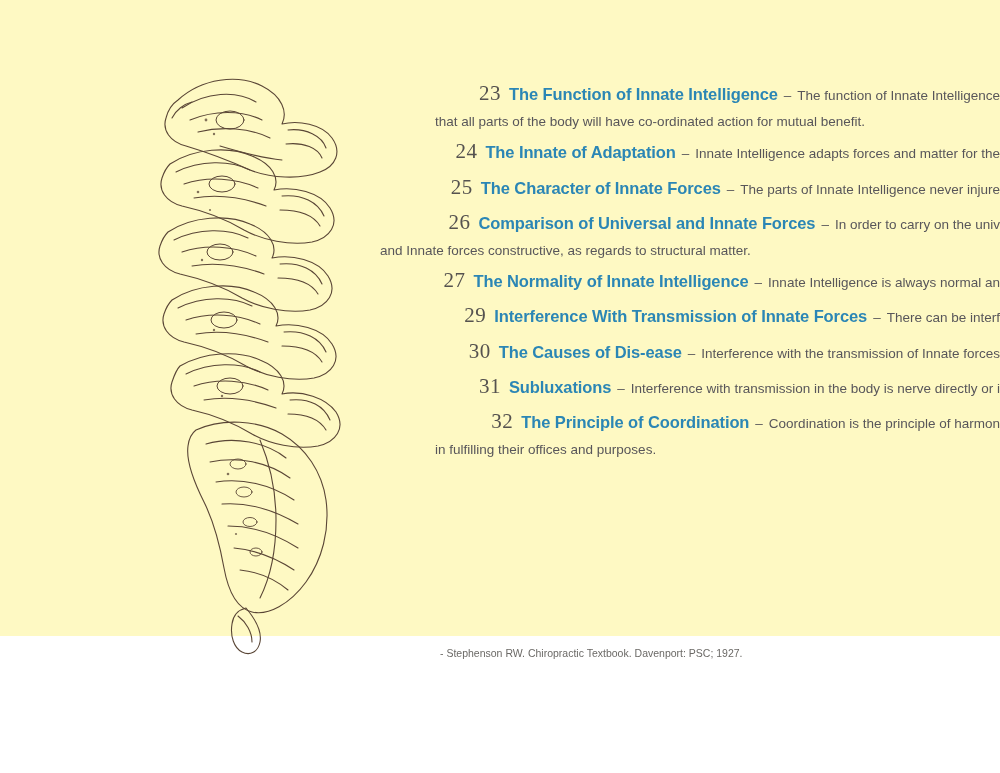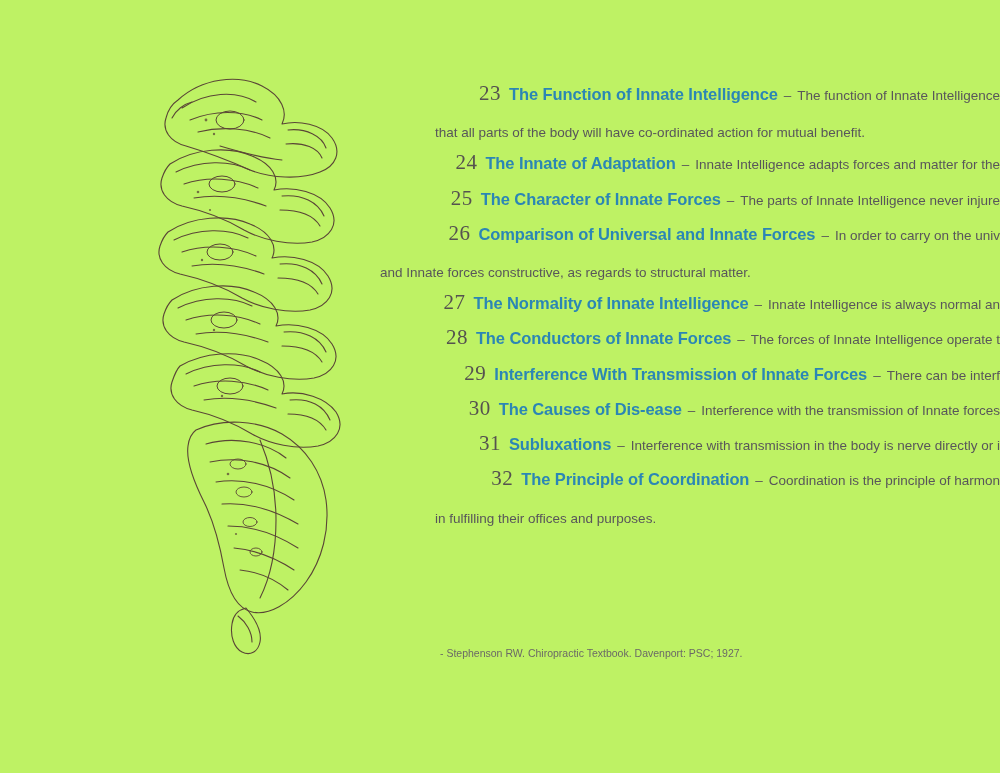--- a/index.html
+++ b/index.html
@@ -10,22 +10,22 @@
   body {
     width: 1000px;
     height: 773px;
     overflow: hidden;
     font-family: "Liberation Sans", sans-serif;
     color: #4a4a4a;
   }
   #page {
     position: relative;
     width: 1000px;
-    height: 773px;
-    background: #bef264;
+    height: 636px;
+    background: #fef9c3;
   }
 
   
   #spine-art {
     position: absolute;
     left: 110px;
     top: 60px;
     width: 280px;
     height: 600px;
   }
@@ -72,21 +72,21 @@
     font-family: "Liberation Sans", sans-serif;
     font-size: 13.5px;
     color: #58565a;
     margin-left: 6px;
   }
   .p-cont {
     display: block;
     font-family: "Liberation Sans", sans-serif;
     font-size: 13.5px;
     color: #58565a;
-    margin-top: 19px;
+    margin-top: 8px;
     white-space: nowrap;
   }
   .indent-1 { padding-left: 55px; }
   .indent-0 { padding-left: 0px; }
 
   #citation {
     position: absolute;
     left: 440px;
     top: 635px;
     font-family: "Liberation Sans", sans-serif;
@@ -205,25 +205,20 @@
       </div>
       <div class="p-cont indent-0">and Innate forces constructive, as regards to structural matter.</div>
     </div>
 
     <div class="principle">
       <div class="p-line p-first">
         <span class="p-num">27</span><span class="p-title">The Normality of Innate Intelligence</span><span class="p-body">–</span><span class="p-body">Innate Intelligence is always normal an</span>
       </div>
     </div>
 
-    <div class="principle">
-      <div class="p-line p-first">
-        <span class="p-num">28</span><span class="p-title">The Conductors of Innate Forces</span><span class="p-body">–</span><span class="p-body">The forces of Innate Intelligence operate t</span>
-      </div>
-    </div>
 
     <div class="principle">
       <div class="p-line p-first">
         <span class="p-num">29</span><span class="p-title">Interference With Transmission of Innate Forces</span><span class="p-body">–</span><span class="p-body">There can be interf</span>
       </div>
     </div>
 
     <div class="principle">
       <div class="p-line p-first">
         <span class="p-num">30</span><span class="p-title">The Causes of Dis-ease</span><span class="p-body">–</span><span class="p-body">Interference with the transmission of Innate forces</span>

